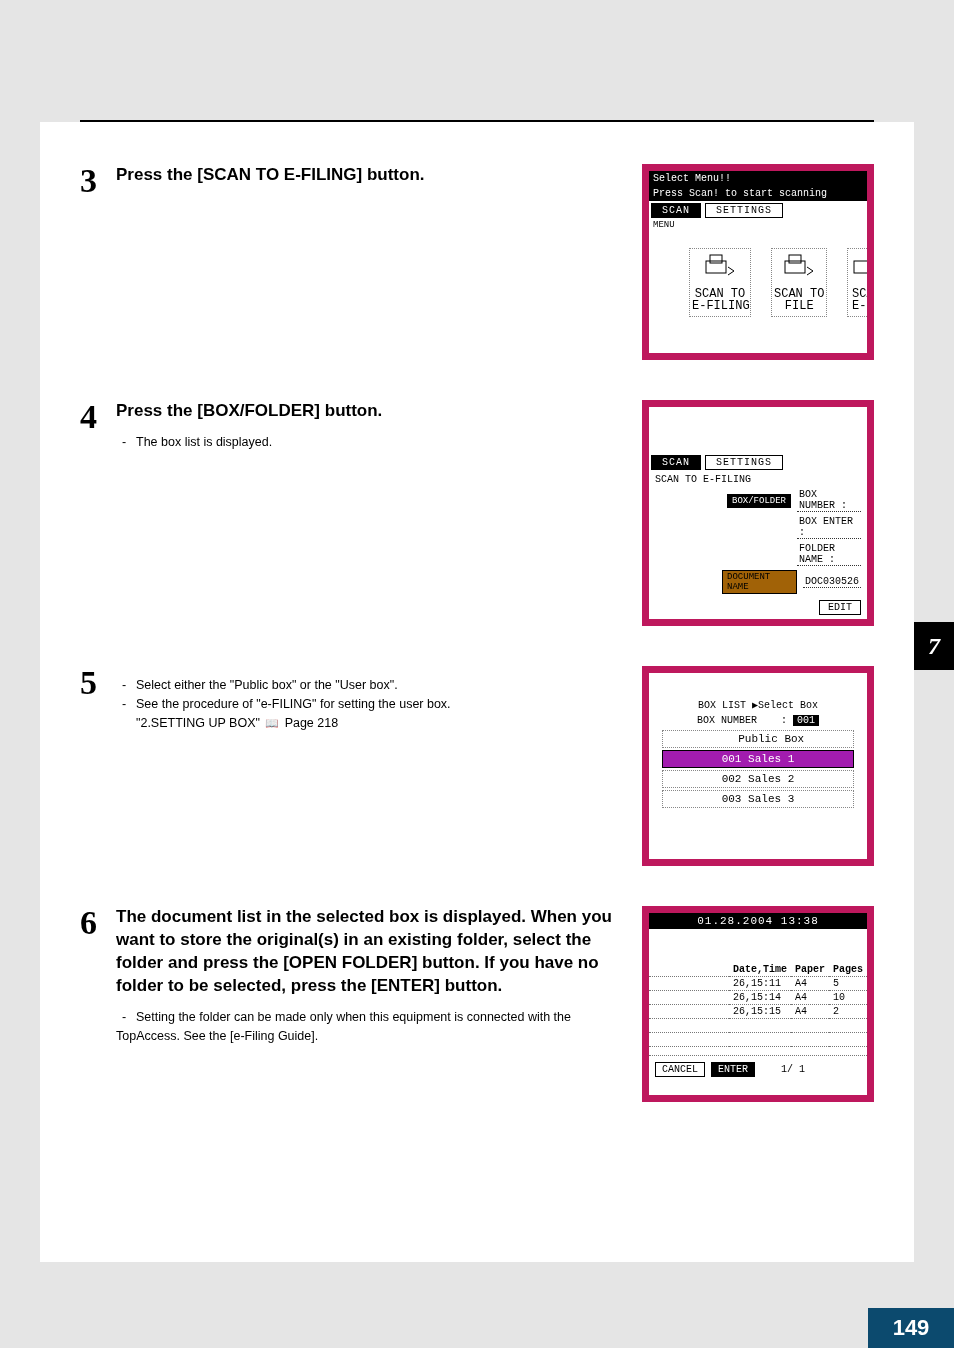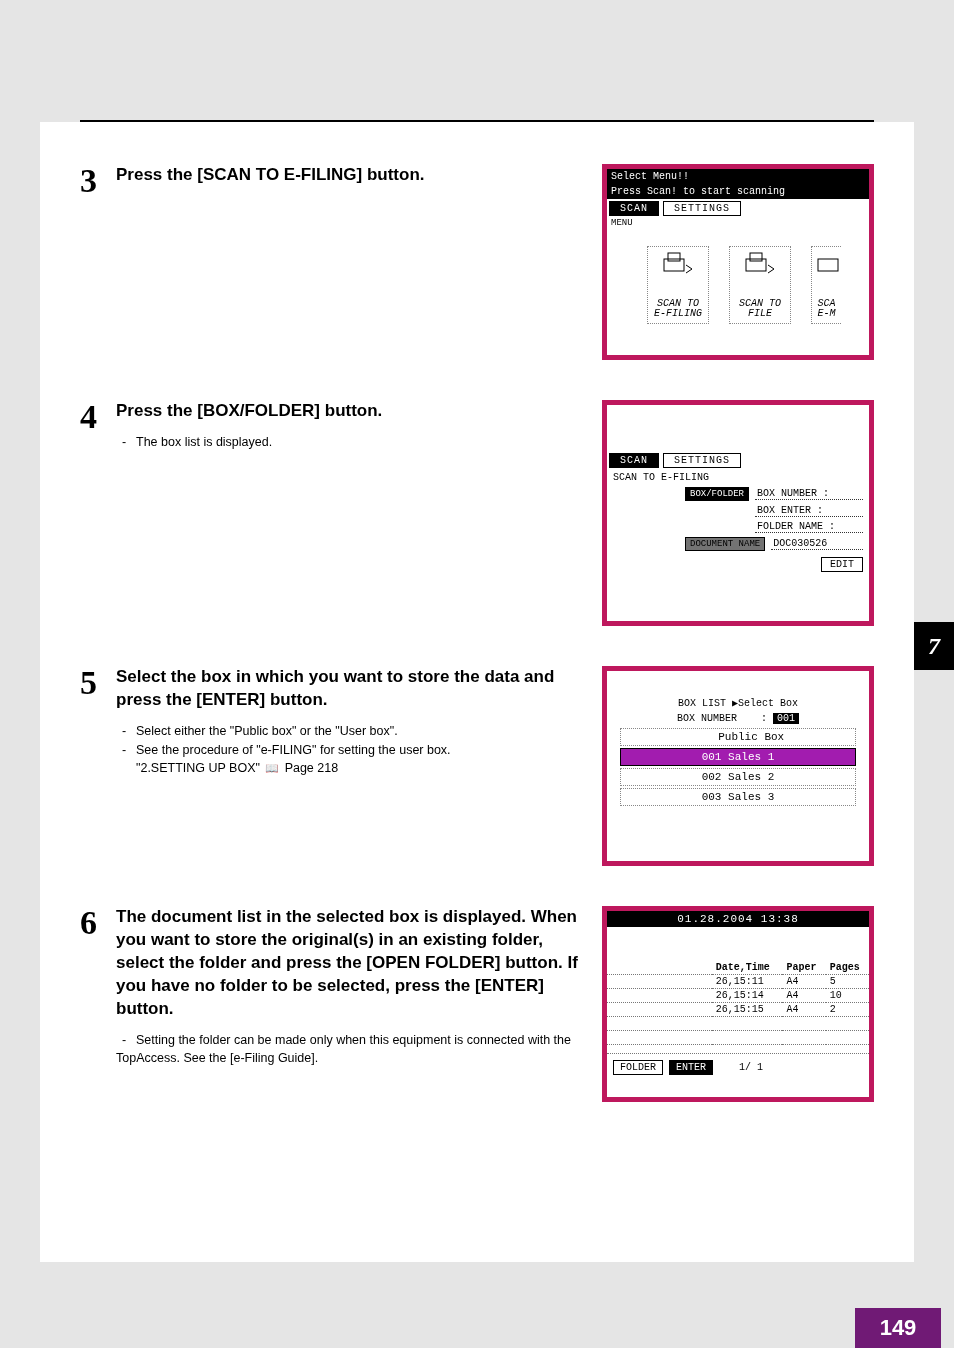--- a/index.html
+++ b/index.html
@@ -22,49 +22,49 @@
     flex-shrink: 0;
     line-height: 1;
   }
   .step-body { flex: 1; padding-right: 10px; }
   .step-title { font-size: 17px; font-weight: bold; line-height: 1.35; }
   .step-notes { margin-top: 10px; font-size: 12.5px; line-height: 1.5; }
   .step-notes .dash::before { content: "-"; display: inline-block; width: 14px; margin-left: 6px; }
   .step-notes .indent { margin-left: 20px; }
   .book-icon::before { content: "📖"; font-size: 11px; margin: 0 2px; }
   .screenshot {
-    width: 272px; flex-shrink: 0; border: 5px solid #be185d; background: #fff;
+    width: 232px; flex-shrink: 0; border: 7px solid #be185d; background: #fff;
     font-family: "Courier New", monospace; font-size: 10px; color: #000;
     position: relative; overflow: hidden;
   }
   .step-row { display: flex; align-items: flex-start; gap: 14px; margin-top: 22px; }
   .step-left { flex: 1; display: flex; }
 
   
   .ss3 { height: 196px; }
   .ss3 .blk { background:#000; color:#fff; padding:2px 4px; }
   .ss3 .tabbar { display:flex; gap:4px; padding:2px; }
   .ss3 .tab { border:1px solid #000; padding:1px 10px; font-size:10px; background:#000; color:#fff; letter-spacing:1px; }
   .ss3 .tab.inactive { background:#fff; color:#000; }
   .ss3 .icons { display:flex; gap:20px; padding:18px 10px 4px 40px; }
   .ss3 .ico { width:62px; text-align:center; border:1px dotted #888; padding:4px 2px; }
   .ss3 .ico svg { width:36px; height:26px; }
-  .ss3 .ico .lbl { font-size:10px; line-height:1; margin-top:19px;font-style:italic; }
+  .ss3 .ico .lbl { font-size:12px; line-height:1; margin-top:6px; }
   .ss3 .menu-label { font-size:9px; padding:0 4px; }
 
   
   .ss4 { height: 226px; }
   .ss4 .top-space { height:46px; }
   .ss4 .tabbar { display:flex; gap:4px; padding:2px; }
   .ss4 .tab { border:1px solid #000; padding:1px 10px; font-size:10px; background:#000; color:#fff; letter-spacing:1px; }
   .ss4 .tab.inactive { background:#fff; color:#000; }
   .ss4 .line { font-size:10px; padding:2px 6px; }
   .ss4 .row { display:flex; align-items:center; gap:6px; padding:2px 6px; }
   .ss4 .btn { border:1px solid #000; background:#000; color:#fff; padding:1px 4px; font-size:9px; }
-  .ss4 .btn.light { background:#737373; color:#000; }
+  .ss4 .btn.light { background:#a16207; color:#000; }
   .ss4 .field { border-bottom:1px dotted #333; flex:1; font-size:10px; padding:0 2px; }
   .ss4 .edit { border:1px solid #000; padding:1px 8px; font-size:10px; float:right; margin:4px 6px 0 0; }
   .ss4 .indentcol { width:66px; display:inline-block; }
 
   
   .ss5 { height: 200px; text-align: center; }
   .ss5 .hdr { padding:26px 6px 2px 6px; font-size:10px; }
   .ss5 .rowline { border:1px dotted #888; padding:2px 6px; margin:2px 13px; font-size:11px; }
   .ss5 .rowline.sel { background:#a21caf; color:#fff; border:1px solid #000; }
   .ss5 .boxnum { padding:2px 6px; font-size:10px; }
@@ -79,22 +79,22 @@
   .ss6 .footer { display:flex; align-items:center; gap:6px; padding:6px; border-top:1px dotted #777; margin-top:8px; }
   .ss6 .btn { border:1px solid #000; padding:1px 6px; font-size:10px; }
   .ss6 .btn.dark { background:#000; color:#fff; }
 
   .side-tab {
     position:absolute; right:0; top:622px; width:40px; height:48px;
     background:#000; color:#fff; font-size:24px; font-style:italic; font-family:"Times New Roman",serif;
     display:flex; align-items:center; justify-content:center; font-weight:bold;
   }
   .page-num-bar {
-    position:absolute; bottom:0; right:13px; width:86px; height:40px;
-    background:#701a75; color:#fff; font-size:22px; font-weight:bold;
+    position:absolute; bottom:0; right:0; width:86px; height:40px;
+    background:#0c4a6e; color:#fff; font-size:22px; font-weight:bold;
     display:flex; align-items:center; justify-content:center;
   }
   .bottom-band { position:absolute; bottom:0; left:0; right:0; height:80px; background:#e5e5e5; }
 </style>
 </head>
 <body>
 
 <div class="top-band"></div>
 <div class="page-line"></div>
 
@@ -184,21 +184,20 @@
         </div>
       <div style="clear:both"></div>
       <div class="edit">EDIT</div>
     </div>
   </div>
 
   <div class="step-row" style="margin-top:40px">
     <div class="step-left">
       <div class="step-num">5</div>
       <div class="step-body">
-        <div class="step-title">Select the box in which you want to store the data and press the [ENTER] button.</div>
         <div class="step-notes">
           <div class="dash"><span>Select either the "Public box" or the "User box".</span></div>
           <div class="dash"><span>See the procedure of "e-FILING" for setting the user box.</span></div>
           <div class="indent">
             <span>"2.SETTING UP BOX"</span>
             <span class="book-icon"></span>
             <span>Page 218</span>
           </div>
         </div>
       </div>
@@ -261,21 +260,21 @@
             </tr>
         <tr>
               <td>&nbsp;</td>
               <td></td>
               <td></td>
               <td></td>
             </tr>
       </tbody>
         </table>
       <div class="footer">
-        <span class="btn">FOLDER</span>
+        <span class="btn">CANCEL</span>
         <span class="btn dark">ENTER</span>
         <span style="margin-left:20px">1/  1</span>
       </div>
     </div>
   </div>
 
 </div>
 
 <div class="side-tab">7</div>
 <div class="bottom-band"></div>

